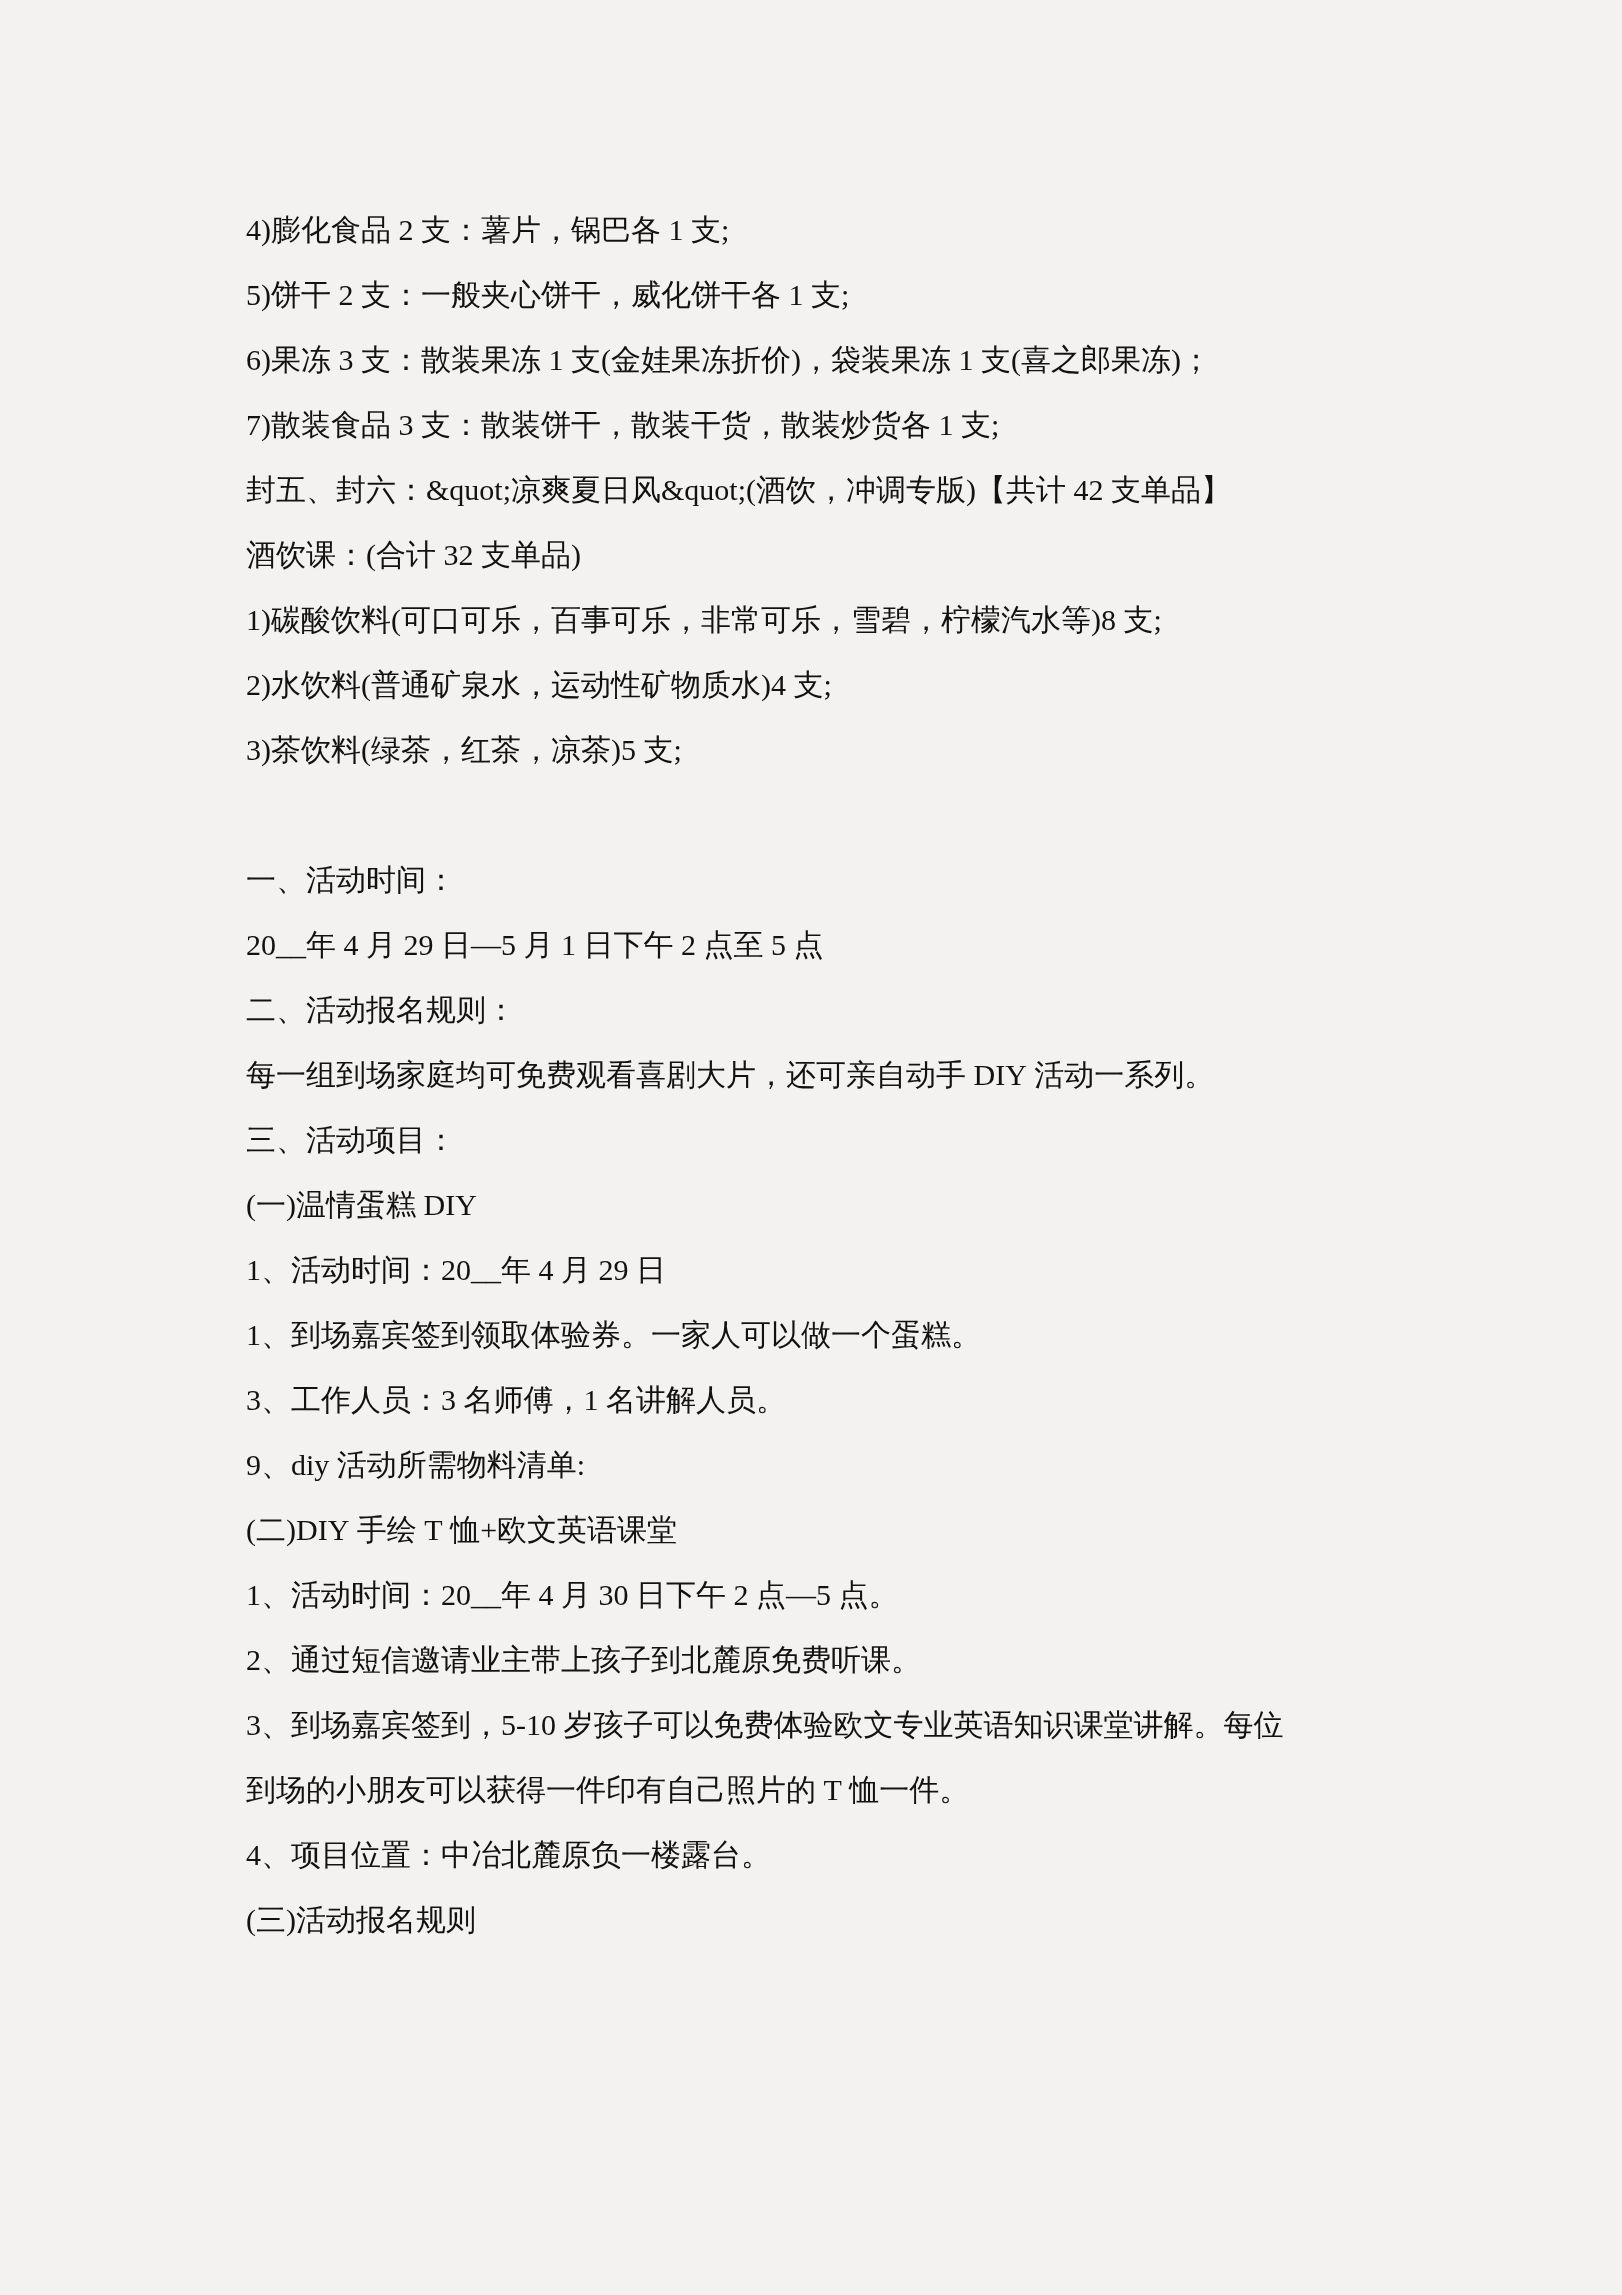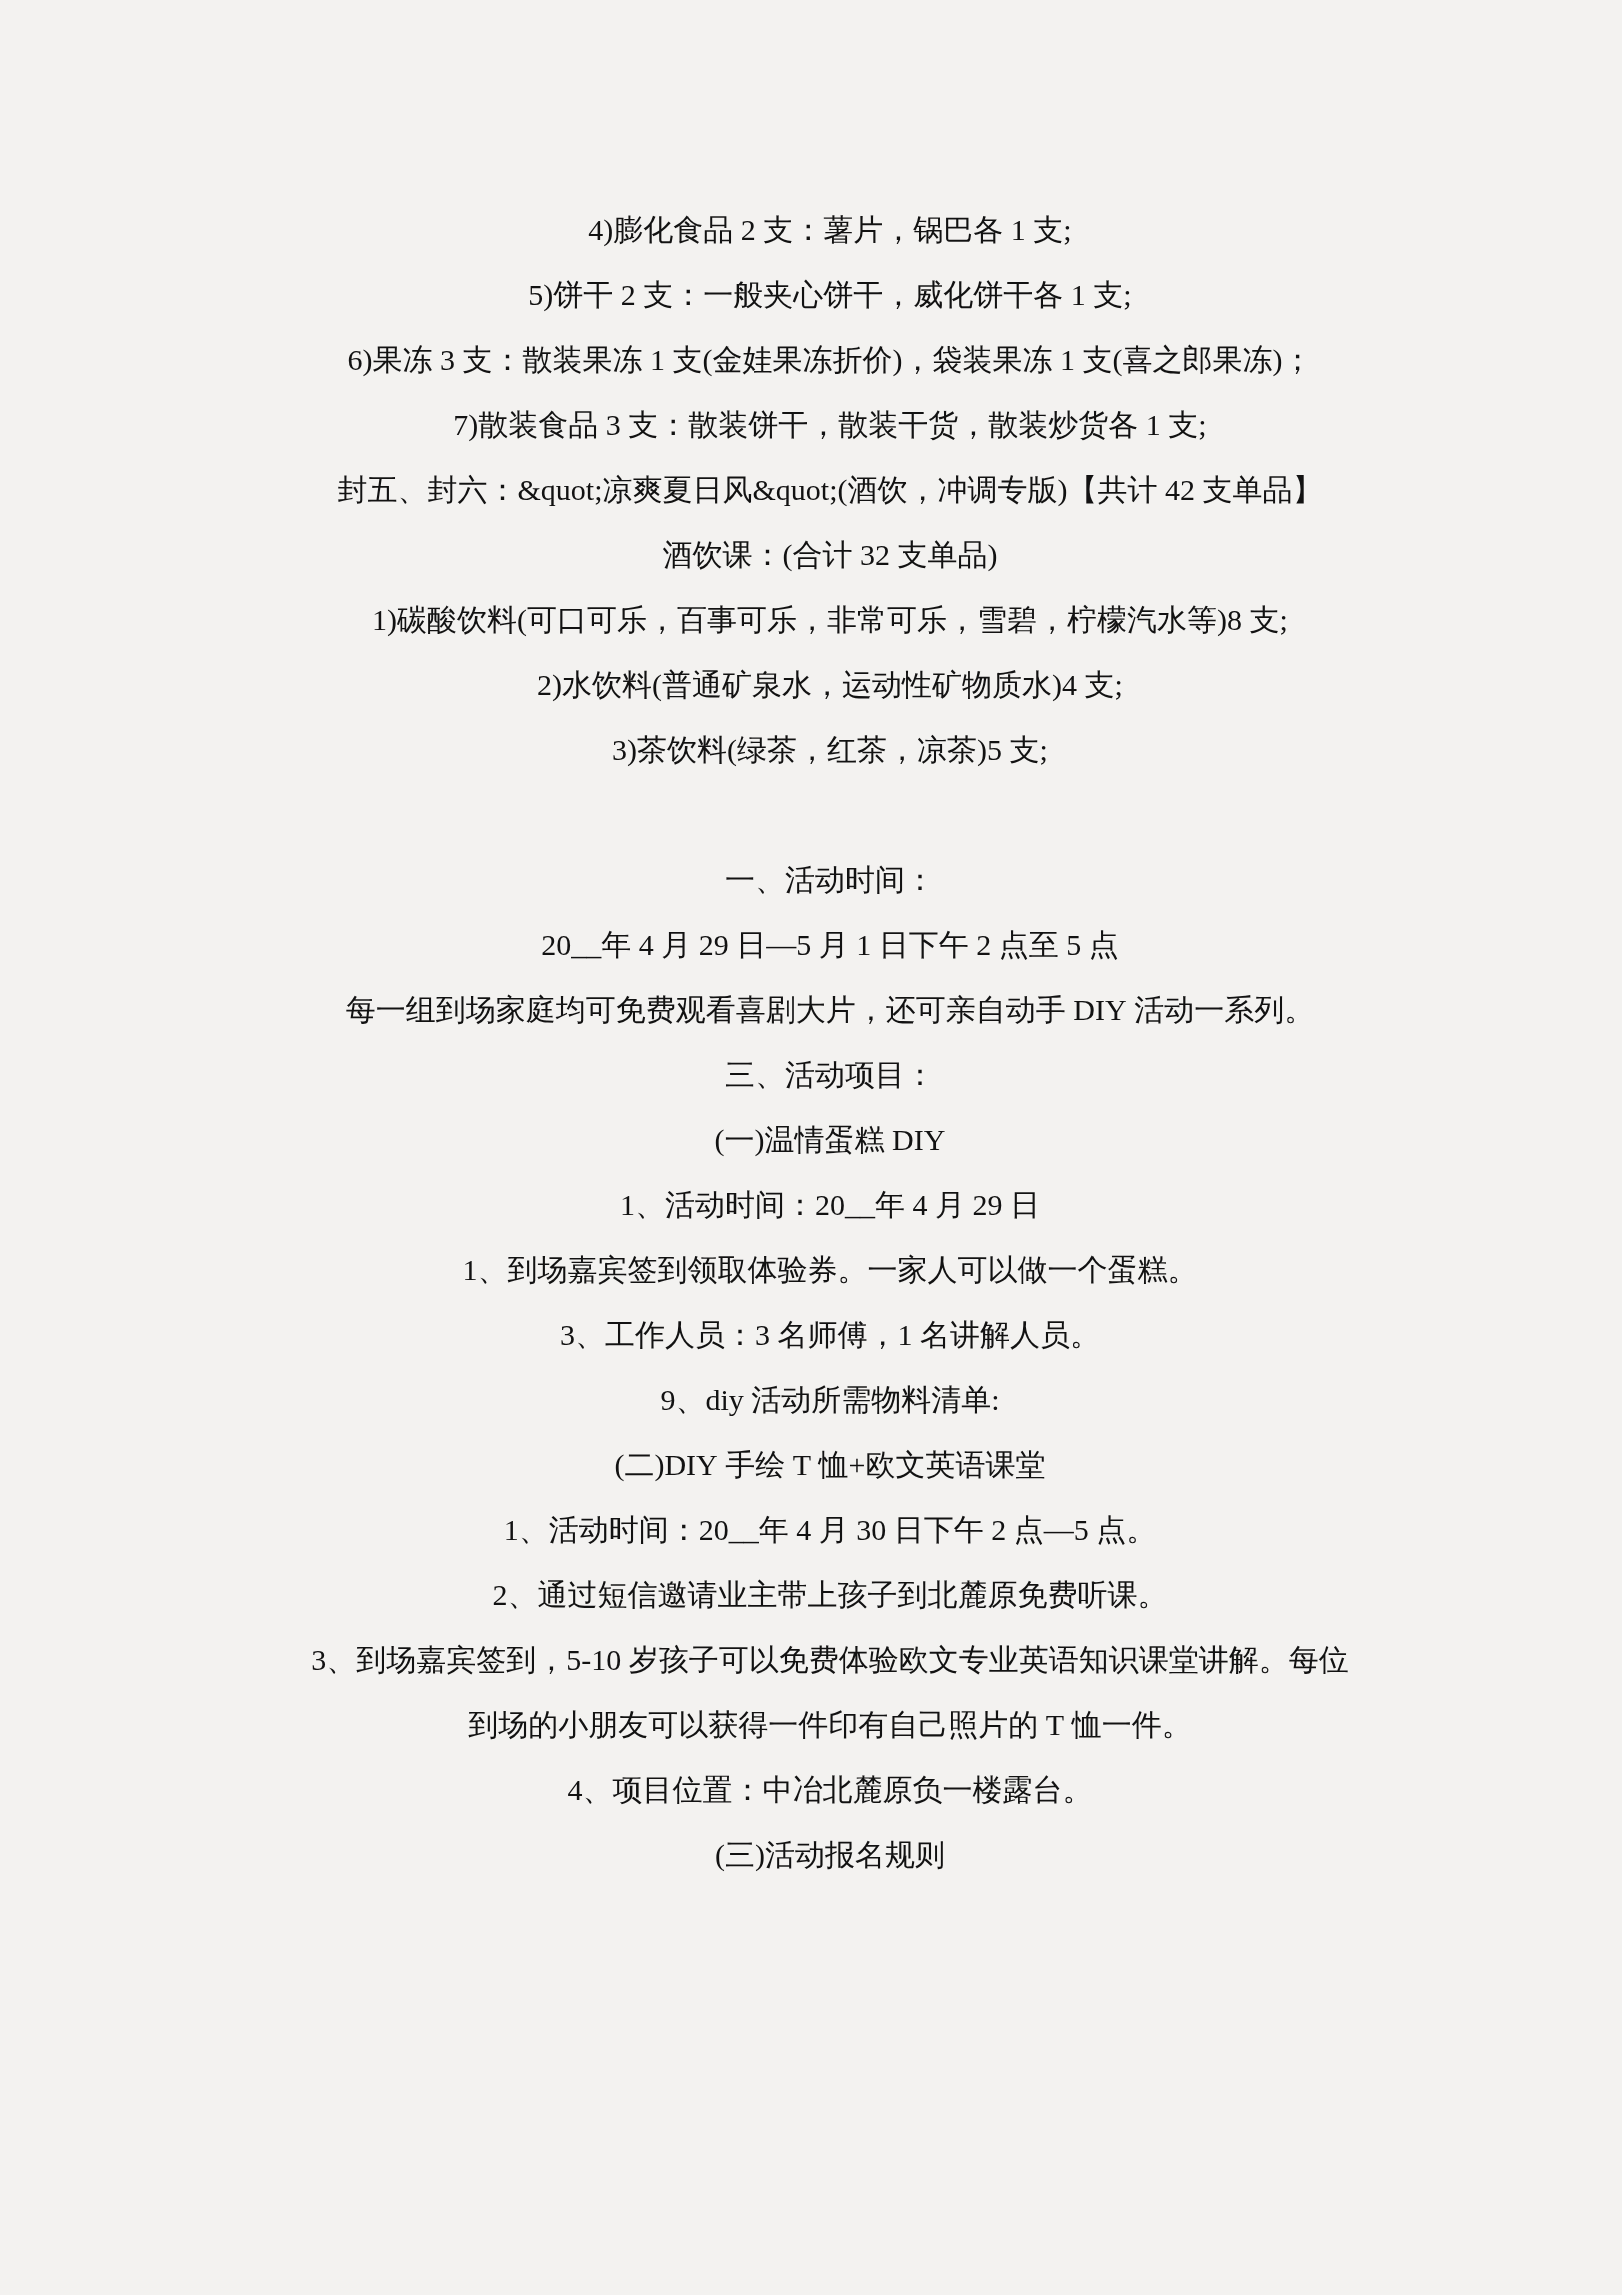--- a/index.html
+++ b/index.html
@@ -19,40 +19,41 @@
     font-size: 30px;
     line-height: 65px;
     color: #121212;
     overflow: hidden;
   }
   .page p {
     margin: 0;
     padding: 0;
     min-height: 65px;
     white-space: nowrap;
-    text-align: center;
+    text-align: left;
     font-kerning: none;
   }
 </style>
 </head>
 <body>
 
 <div class="page">
   <p>4)膨化食品 2 支：薯片，锅巴各 1 支;</p>
   <p>5)饼干 2 支：一般夹心饼干，威化饼干各 1 支;</p>
   <p>6)果冻 3 支：散装果冻 1 支(金娃果冻折价)，袋装果冻 1 支(喜之郎果冻)；</p>
   <p>7)散装食品 3 支：散装饼干，散装干货，散装炒货各 1 支;</p>
   <p>封五、封六：&amp;quot;凉爽夏日风&amp;quot;(酒饮，冲调专版)【共计 42 支单品】</p>
   <p>酒饮课：(合计 32 支单品)</p>
   <p>1)碳酸饮料(可口可乐，百事可乐，非常可乐，雪碧，柠檬汽水等)8 支;</p>
   <p>2)水饮料(普通矿泉水，运动性矿物质水)4 支;</p>
   <p>3)茶饮料(绿茶，红茶，凉茶)5 支;</p>
   <p></p>
   <p>一、活动时间：</p>
   <p>20__年 4 月 29 日—5 月 1 日下午 2 点至 5 点</p>
+  <p>二、活动报名规则：</p>
   <p>每一组到场家庭均可免费观看喜剧大片，还可亲自动手 DIY 活动一系列。</p>
   <p>三、活动项目：</p>
   <p>(一)温情蛋糕 DIY</p>
   <p>1、活动时间：20__年 4 月 29 日</p>
   <p>1、到场嘉宾签到领取体验券。一家人可以做一个蛋糕。</p>
   <p>3、工作人员：3 名师傅，1 名讲解人员。</p>
   <p>9、diy 活动所需物料清单:</p>
   <p>(二)DIY 手绘 T 恤+欧文英语课堂</p>
   <p>1、活动时间：20__年 4 月 30 日下午 2 点—5 点。</p>
   <p>2、通过短信邀请业主带上孩子到北麓原免费听课。</p>

